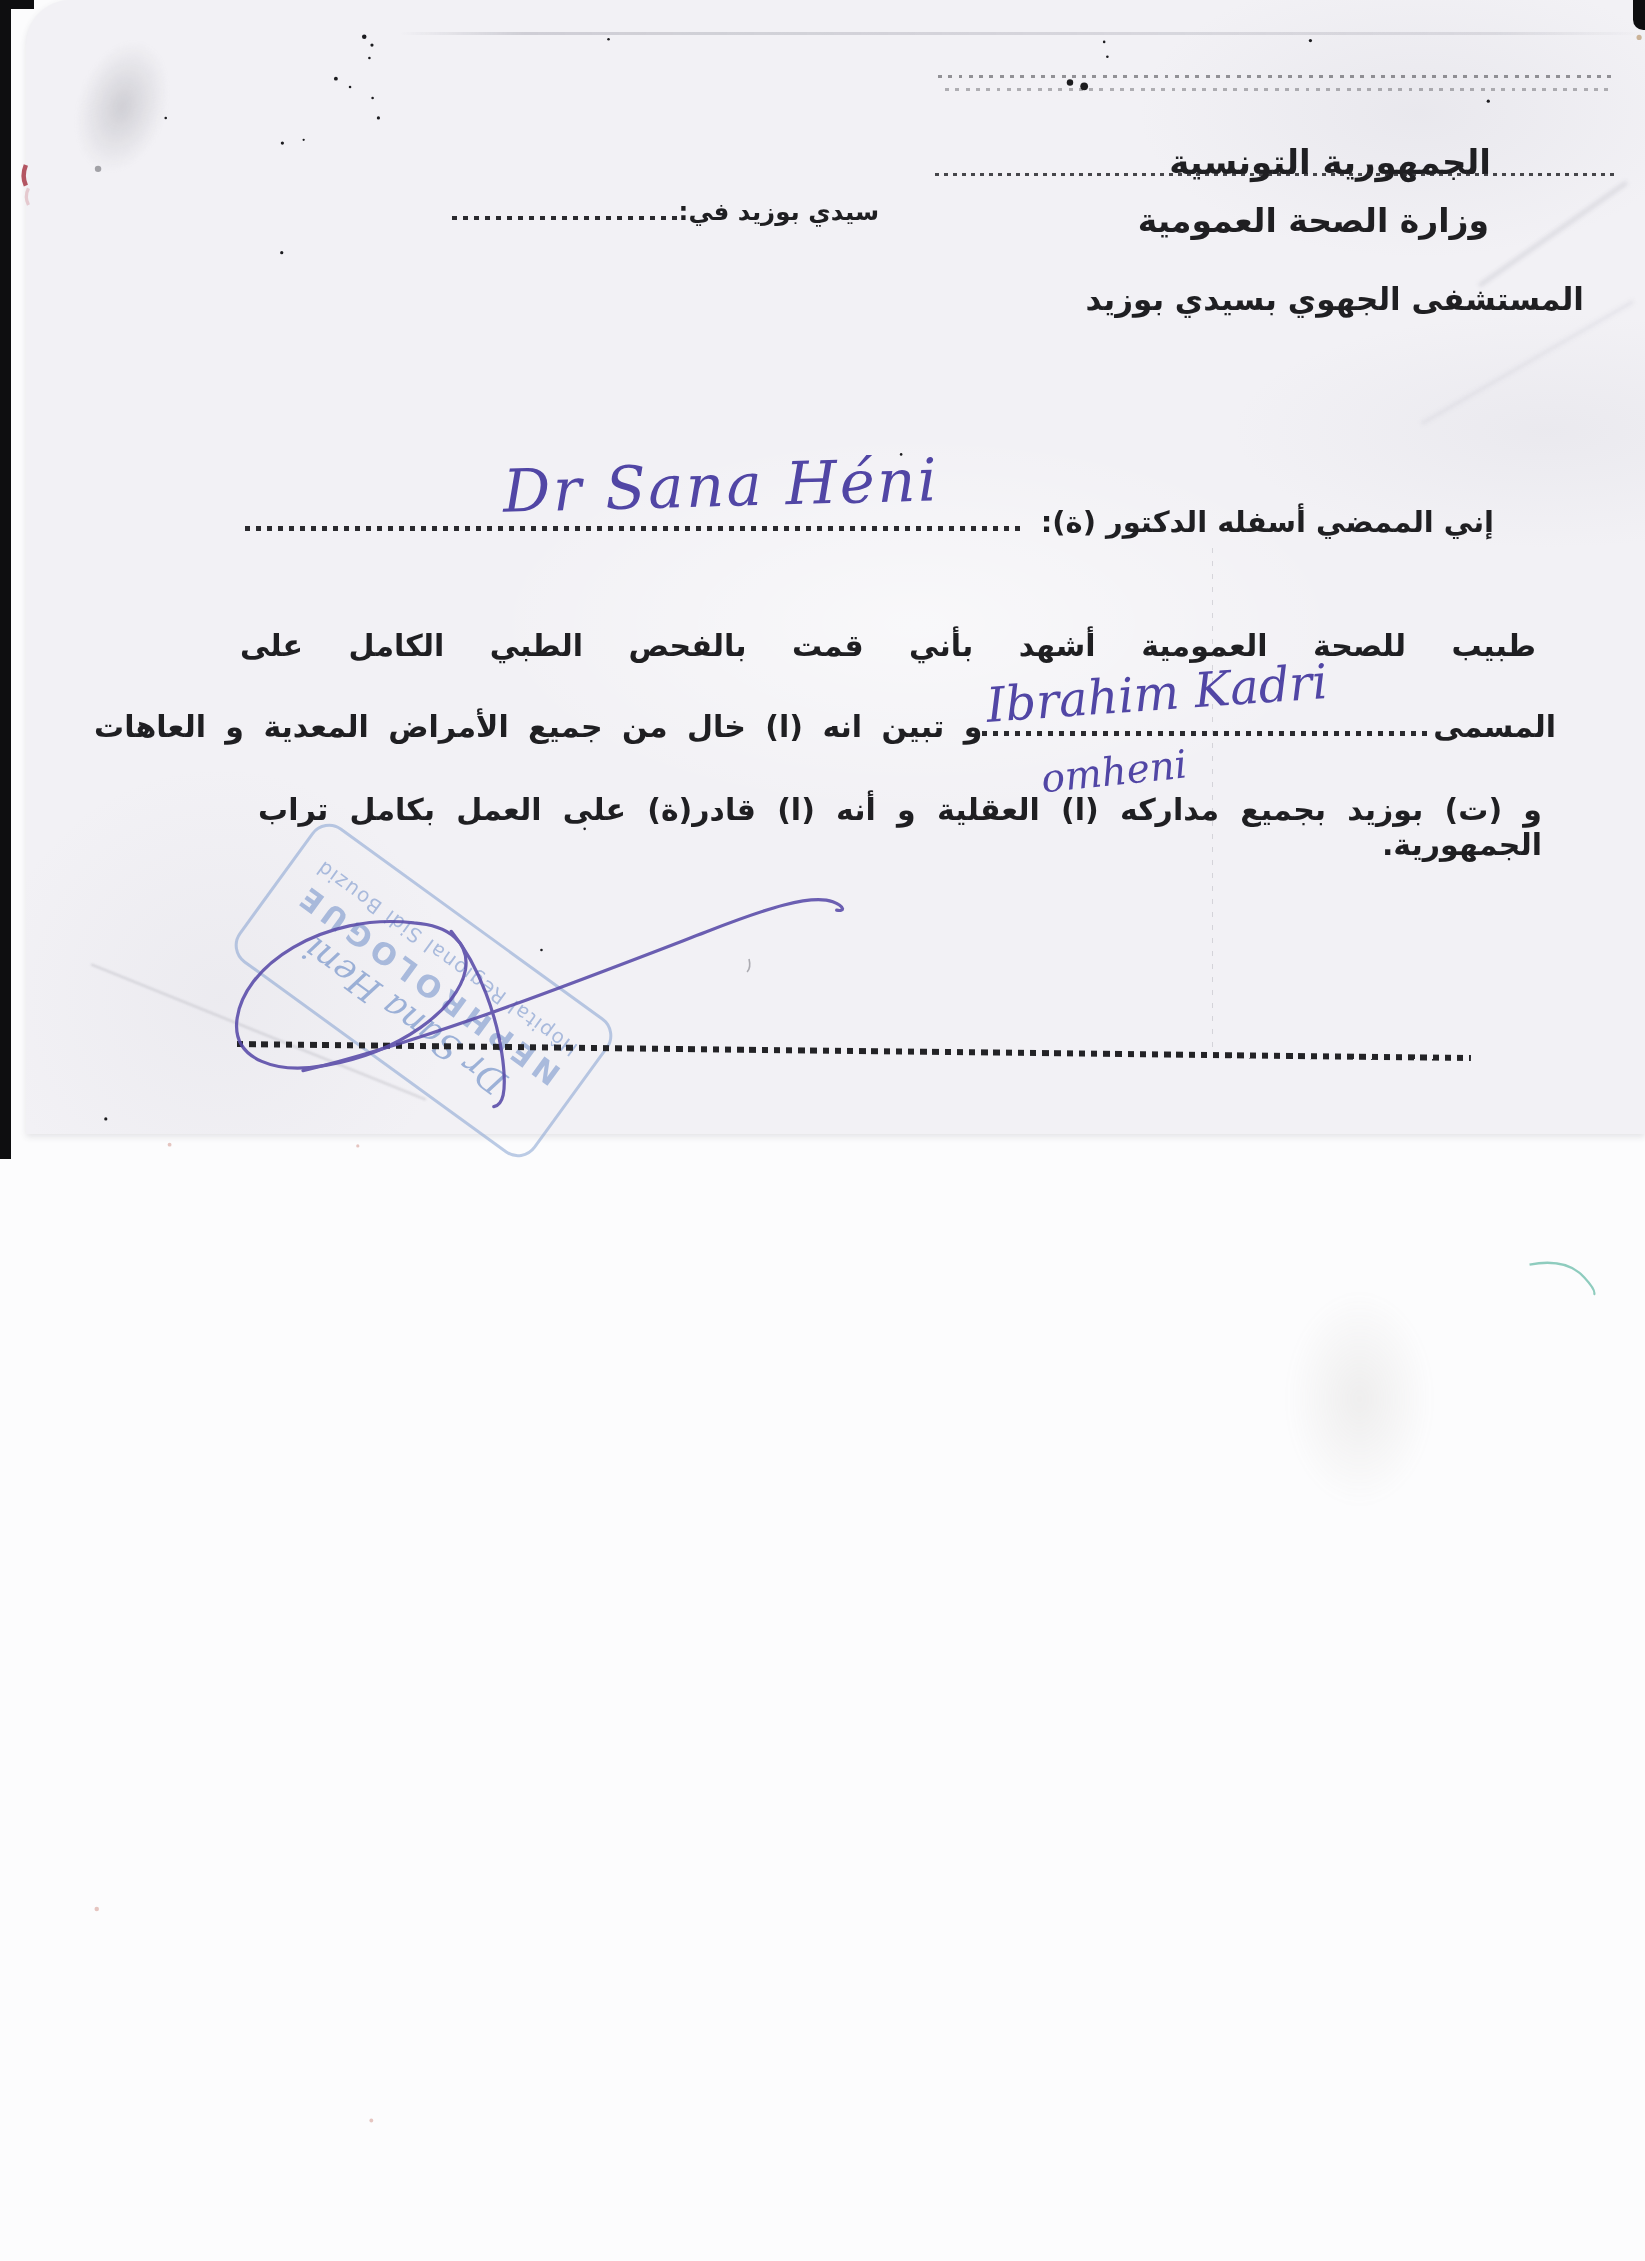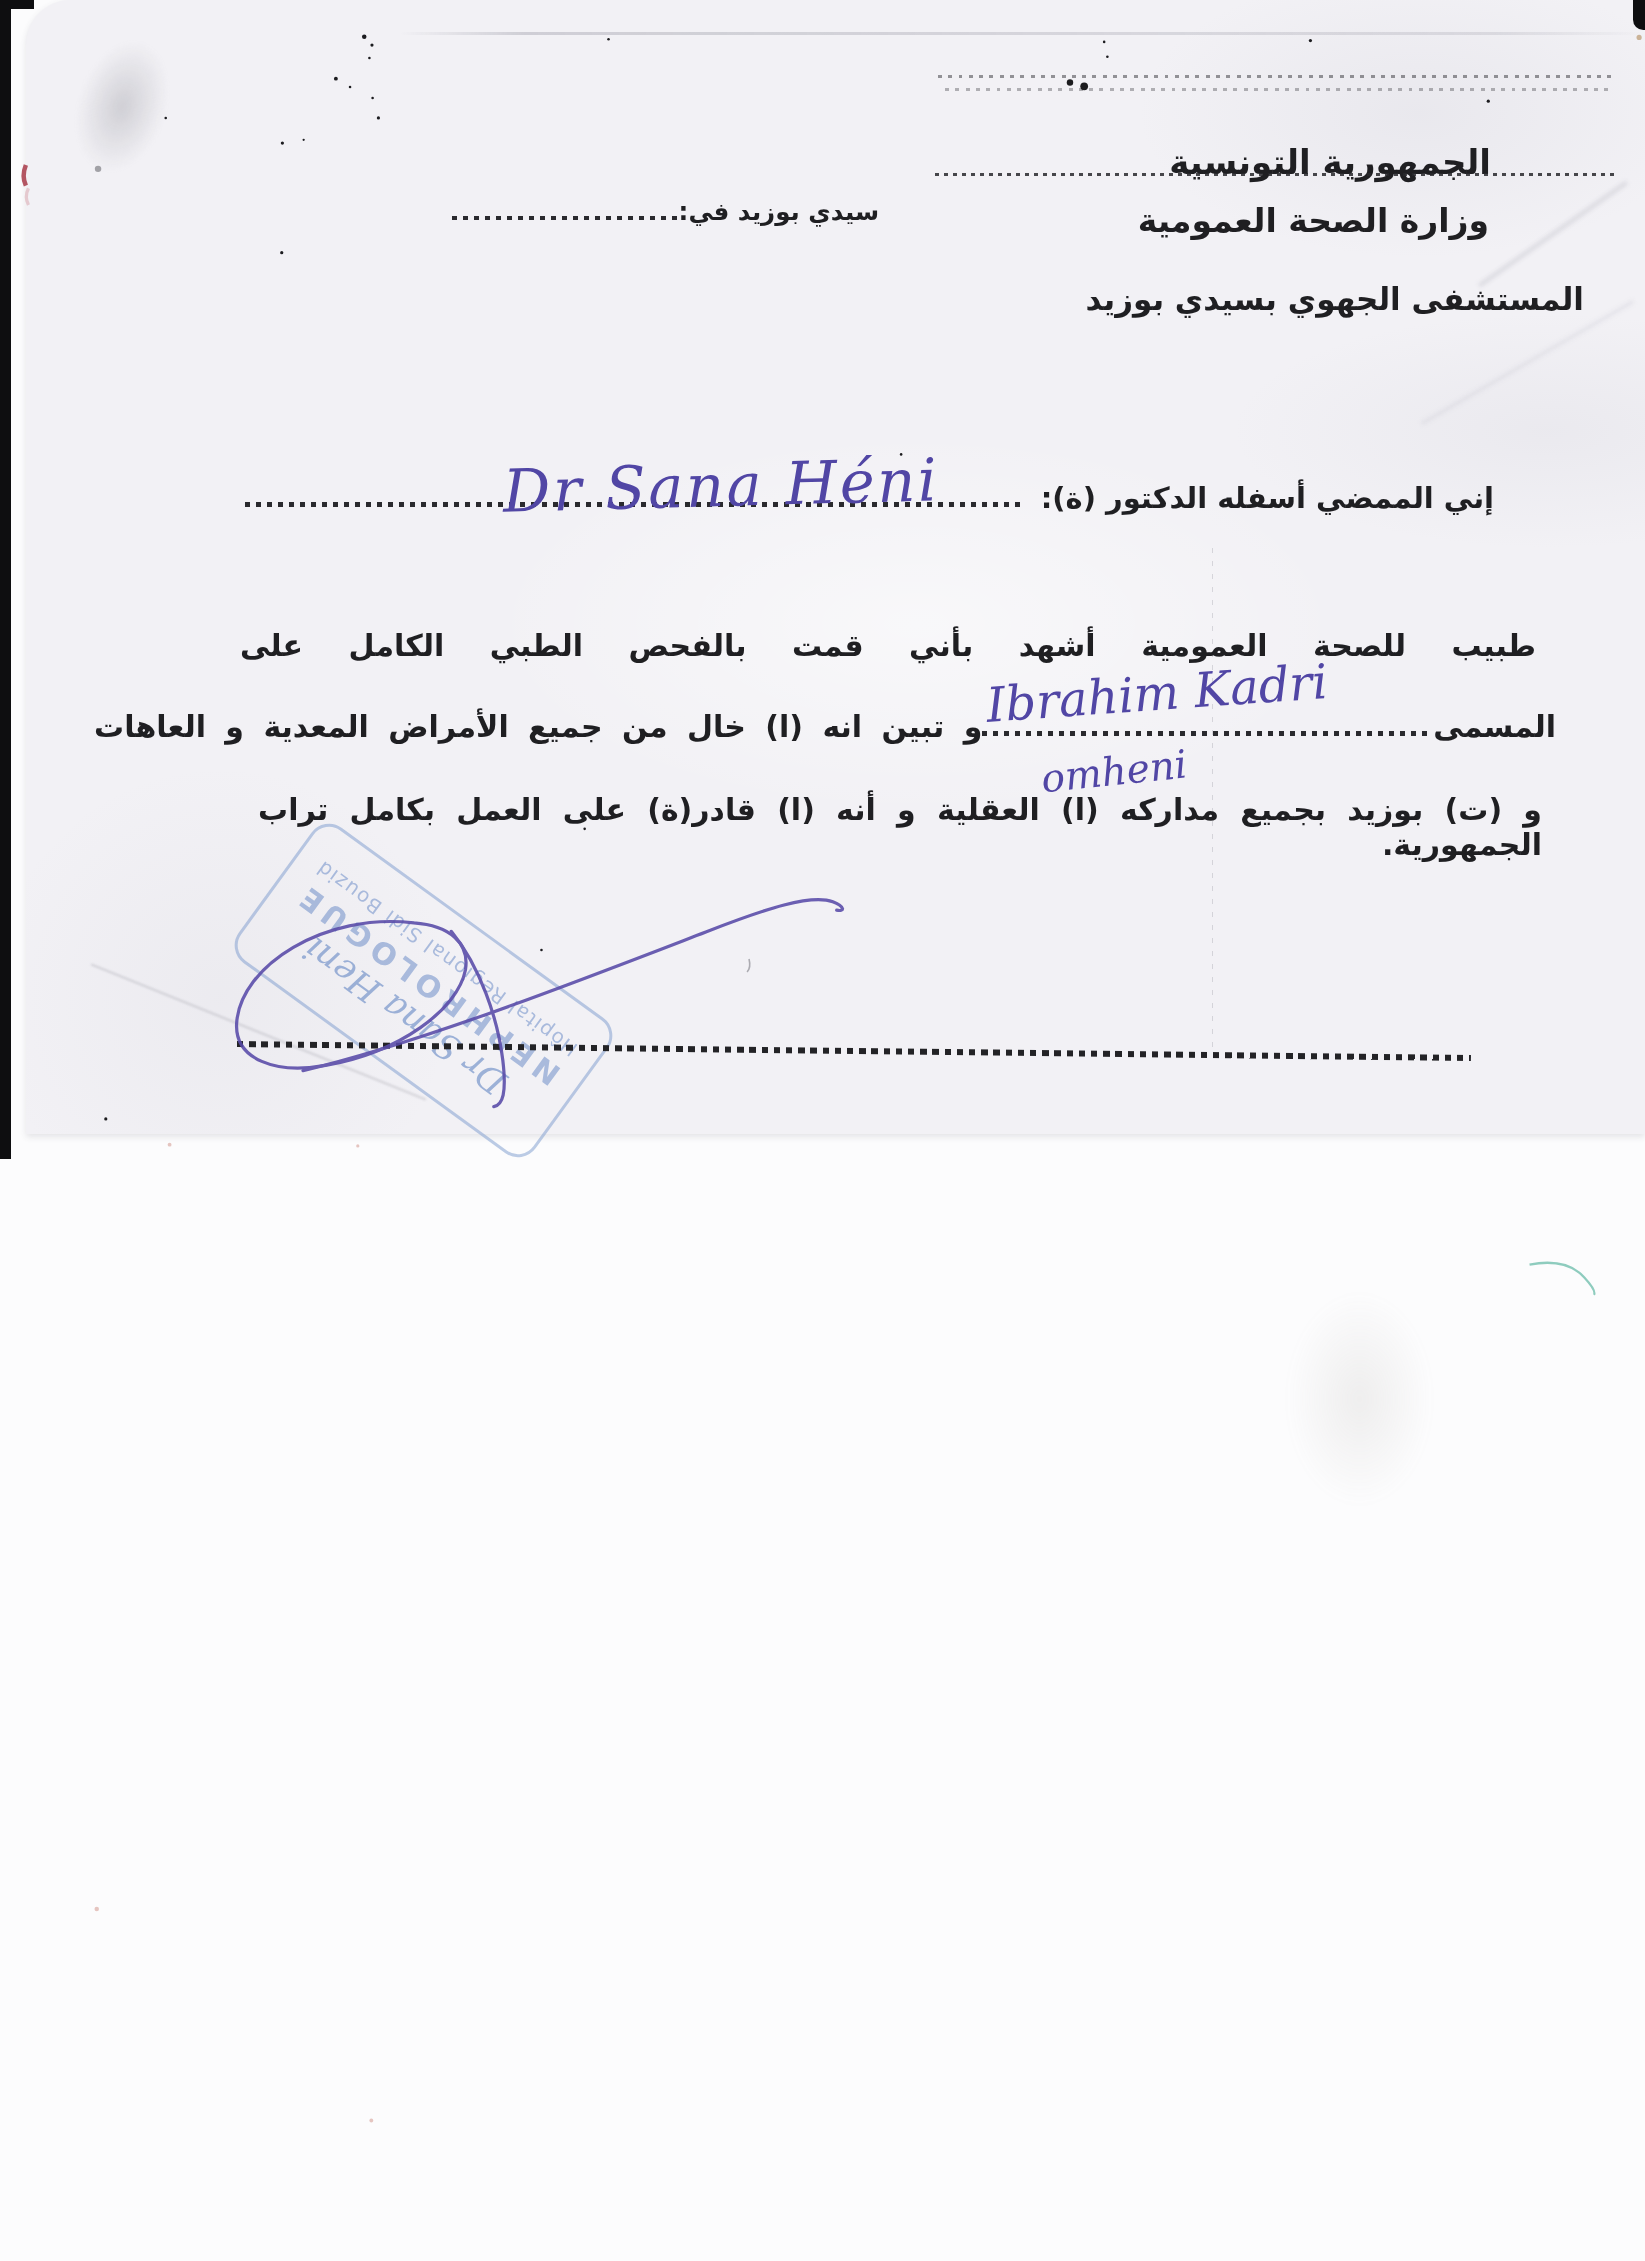--- a/index.html
+++ b/index.html
@@ -82,21 +82,21 @@
   <div class="abs dotline fine" style="left:909px;top:173px;width:680px;"></div>
   <div class="abs ink rtl" lang="ar" style="right:156px;top:201px;font-size:33px;">وزارة الصحة العمومية</div>
   <div class="abs ink rtl" lang="ar" style="right:61px;top:281px;font-size:31px;">المستشفى الجهوي بسيدي بوزيد</div>
 
   <div class="abs flexrow" style="left:422px;top:197px;width:431px;">
     <span class="ink rtl" lang="ar" style="font-size:24.5px;">سيدي بوزيد في:</span>
     <span class="dotline fill" style="margin-bottom:5.8px;margin-left:3.9px;"></span>
   </div>
 
 
-  <div class="abs flexrow" style="left:216px;top:481px;width:1252px;gap:20px;">
+  <div class="abs flexrow" style="left:216px;top:505px;width:1252px;gap:20px;">
     <span class="ink rtl" lang="ar" style="font-size:29px;">إني الممضي أسفله الدكتور (ة):</span>
     <span class="dotline fill" style="margin-bottom:8.4px;margin-left:2.6px;"></span>
   </div>
   <div class="abs hand" style="left:477px;top:451px;font-size:59px;letter-spacing:2.6px;transform:rotate(-1.5deg);">Dr Sana Héni</div>
 
   <div class="abs ink rtl just" lang="ar" style="left:214px;top:628px;width:1296px;font-size:30px;">طبيب للصحة العمومية أشهد بأني قمت بالفحص الطبي الكامل على</div>
 
   <div class="abs flexrow" style="left:68px;top:709px;width:1462px;">
     <span class="ink rtl" lang="ar" style="font-size:30px;">المسمى</span>
     <span class="dotline" style="width:451px;align-self:flex-end;margin-bottom:8.4px;"></span>

